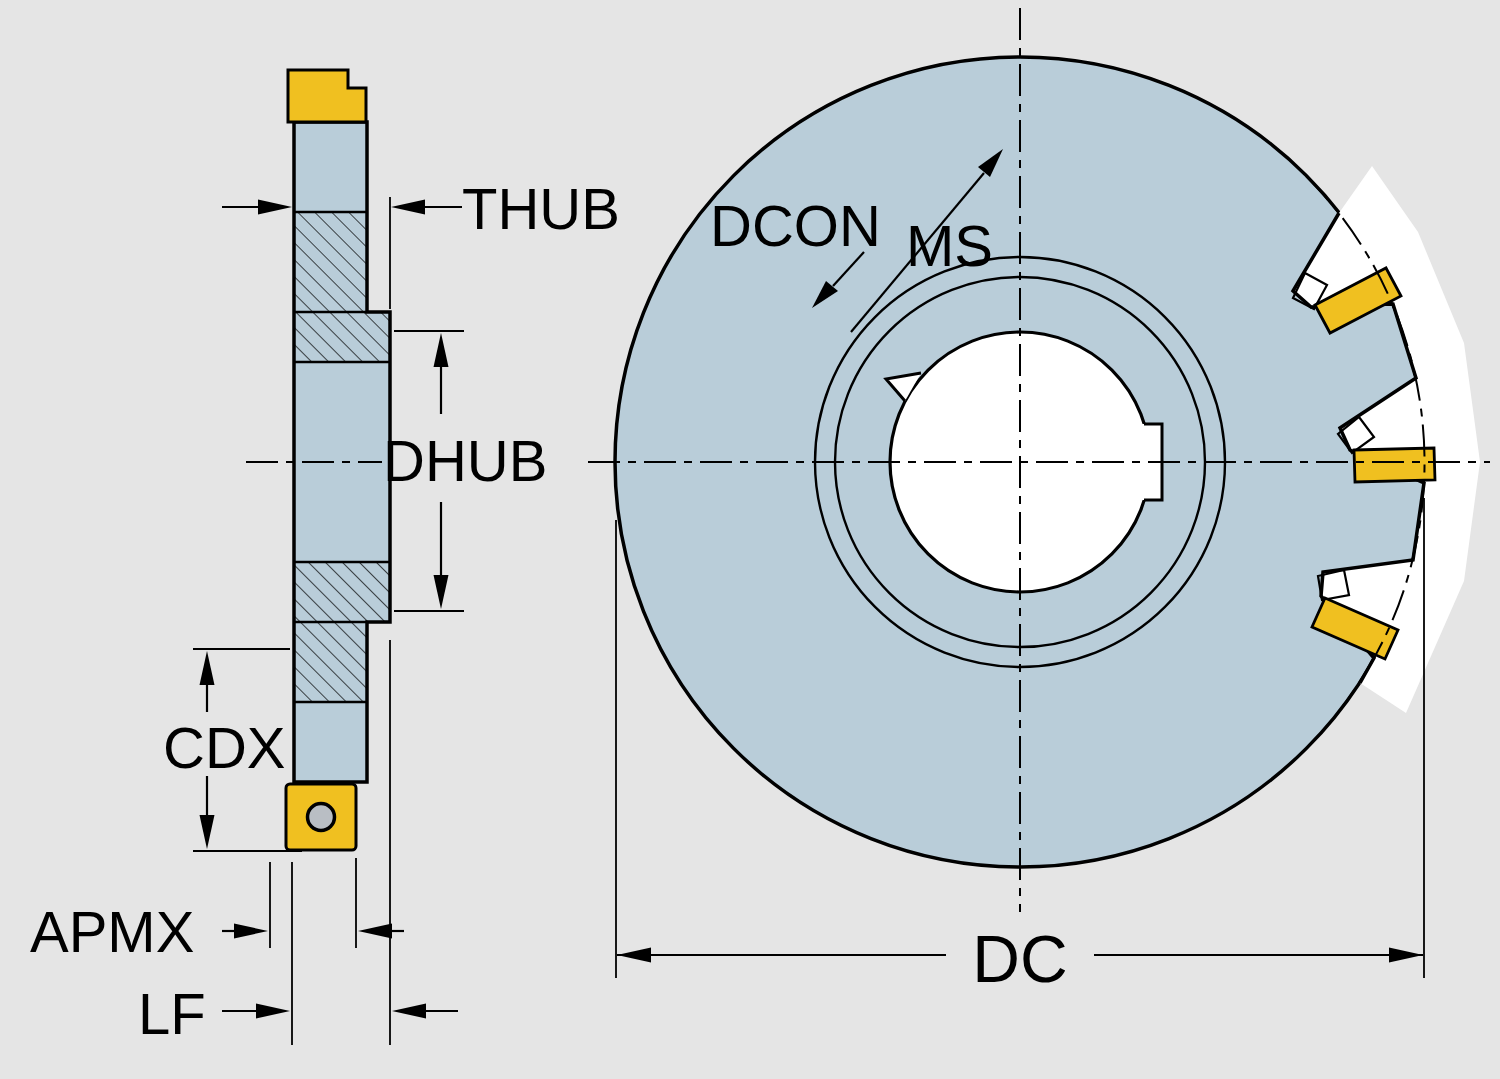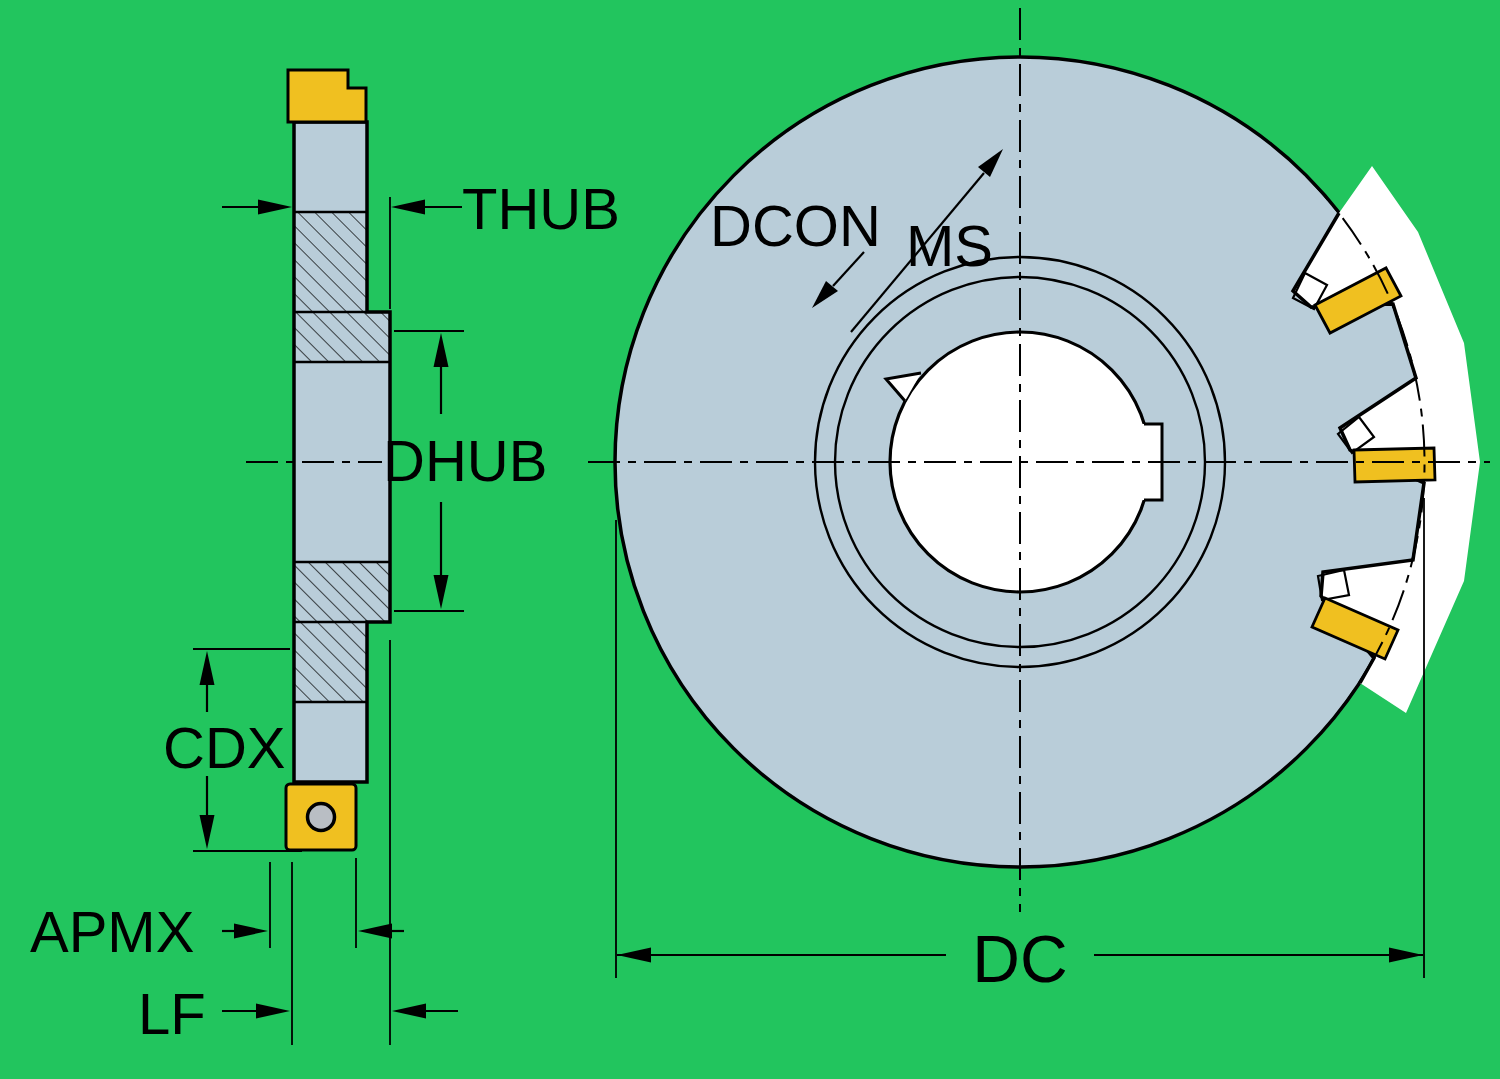--- a/index.html
+++ b/index.html
@@ -1,16 +1,16 @@
 <!DOCTYPE html>
 <html><head>
 <meta charset="utf-8">
 <style>
   html,body { margin:0; padding:0; background:#fff; }
-  .stage { width:1500px; height:1079px; position:relative; background:#22c55e; overflow:hidden; }
+  .stage { width:1500px; height:1079px; position:relative; background:#e5e5e5; overflow:hidden; }
   svg { display:block; }
   .lbl { font-family:"Liberation Sans", sans-serif; font-size:58px; fill:#000; }
   .lbl-big { font-family:"Liberation Sans", sans-serif; font-size:66px; fill:#000; }
   .cl { stroke:#000; stroke-width:2; stroke-dasharray:32 8 8 8; fill:none; }
   .dim { stroke:#000; stroke-width:2.2; fill:none; }
   .ext { stroke:#000; stroke-width:1.8; fill:none; }
   .head { fill:#000; stroke:none; }
   .outline { stroke:#000; stroke-width:3.5; }
   .thin { stroke:#000; stroke-width:2.4; fill:none; }
 </style>

